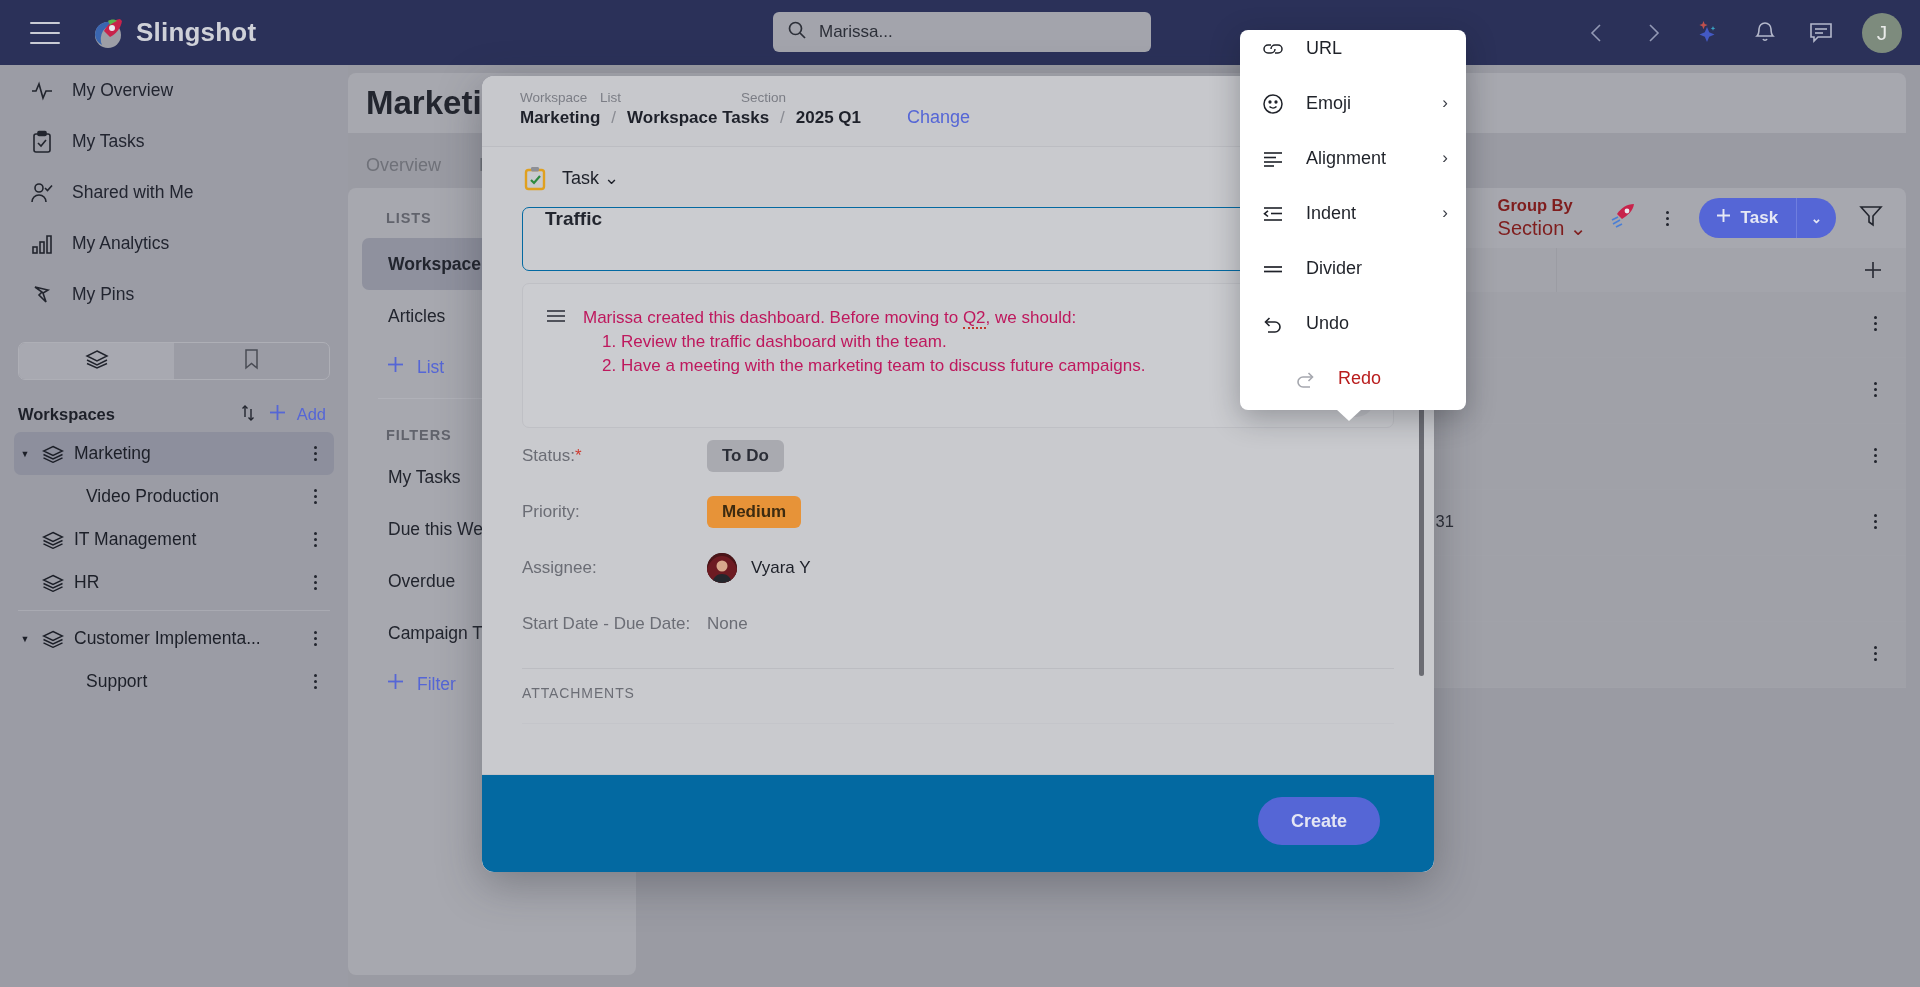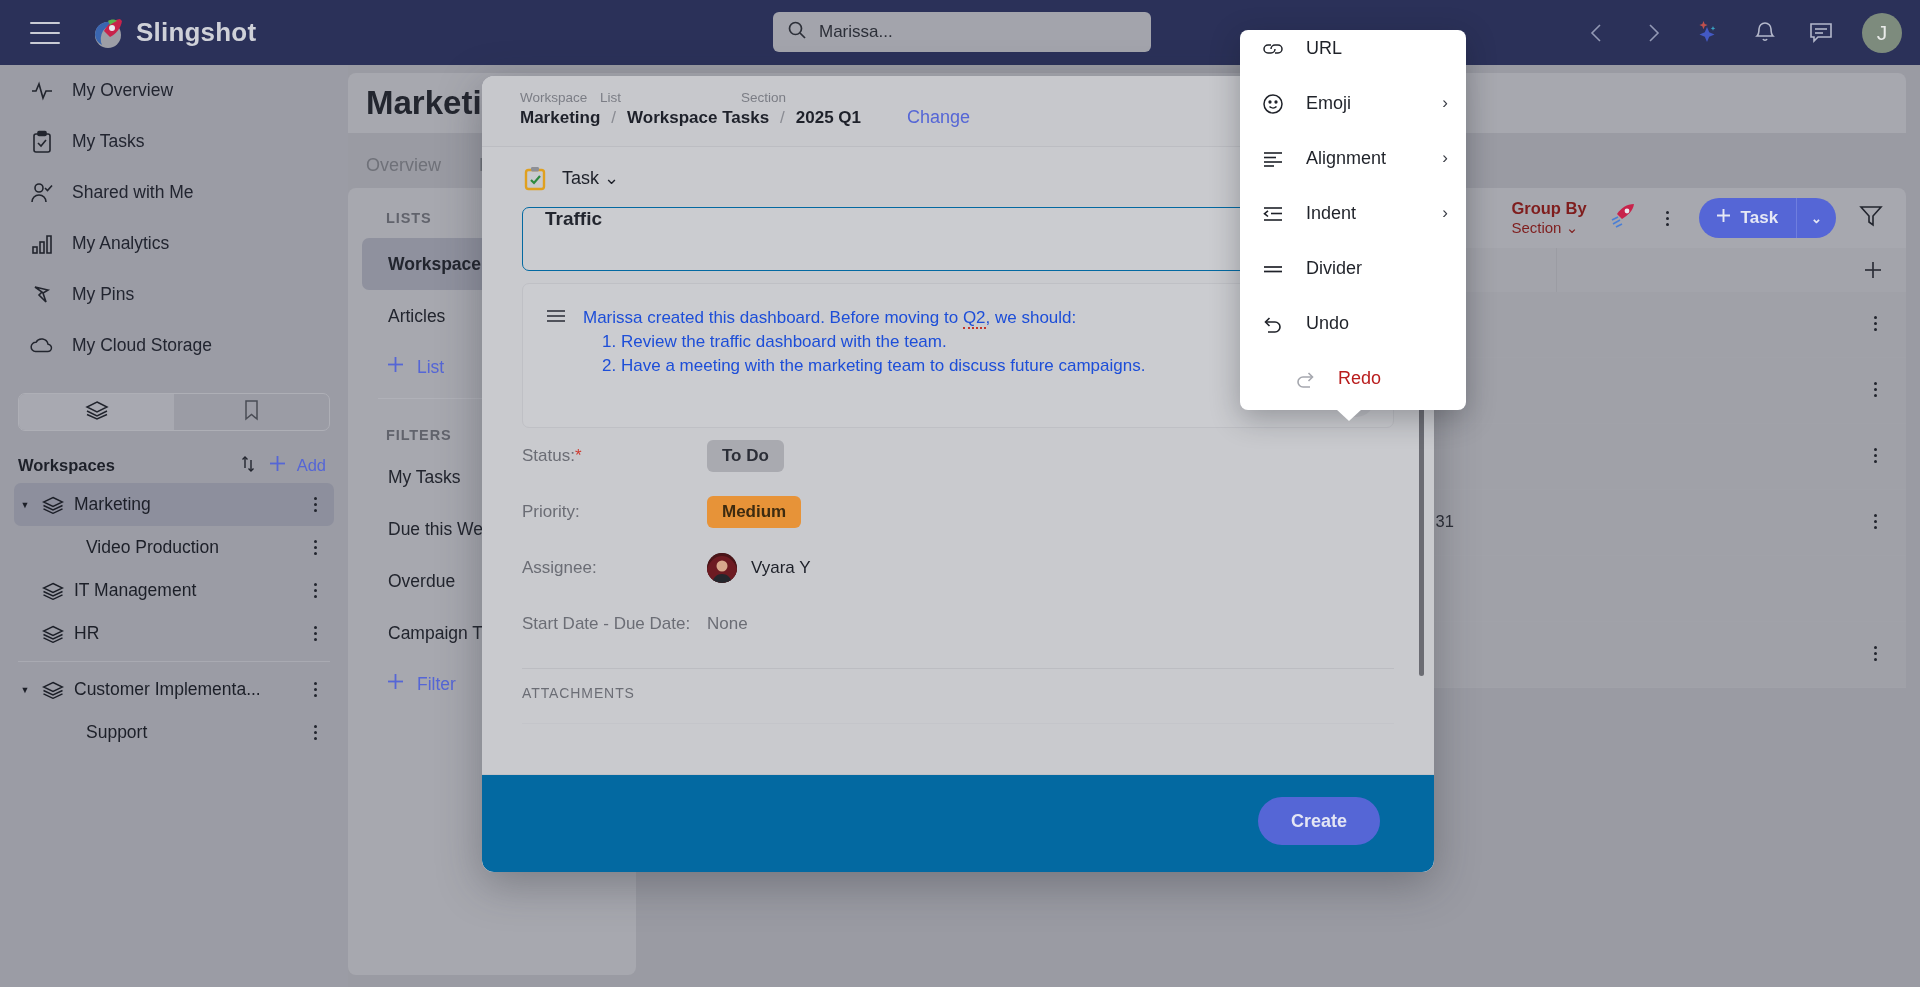--- a/index.html
+++ b/index.html
@@ -101,21 +101,21 @@
     color: #5566d6; font-size: 17.5px; cursor: pointer; }
   .panel-div { height: 1px; background: #b0b1b8; margin: 6px 30px; }
 
   .right-toolbar {
     position: absolute; left: 646px; top: 188px; width: 1260px; height: 60px;
     background: #a7a8af; border-radius: 8px 8px 0 0;
     display: flex; align-items: center; justify-content: flex-end; gap: 22px; padding-right: 22px;
   }
   .groupby { display: flex; flex-direction: column; line-height: 1.25; color: #7f1d1d; }
   .groupby .l1 { font-size: 16.5px; font-weight: bold; }
-  .groupby .l2 { font-size: 15px; }
+  .groupby .l2 { font-size: 20px; }
   .task-btn {
     height: 40px; background: #5566d6; border-radius: 21px; display: flex; align-items: center;
     color: #e6e8f5; font-size: 17px; font-weight: bold; cursor: pointer; overflow: hidden;
   }
   .task-btn .main { display: flex; align-items: center; gap: 9px; padding: 0 18px 0 16px; }
   .task-btn .sep { width: 1px; height: 40px; background: #6f7ede; }
   .task-btn .caret { padding: 0 14px; font-size: 13px; }
 
   .table-head {
     position: absolute; left: 646px; top: 248px; width: 1260px; height: 44px;
@@ -153,21 +153,21 @@
     margin: 16px 40px 0 40px; height: 64px; background: #cbccd0;
     border: 1px solid #0369a1; border-radius: 7px;
     display: flex; padding-left: 22px;
     font-size: 19px; font-weight: bold; color: #23262f;
   }
   .desc-field {
     margin: 12px 40px 0 40px; min-height: 145px; background: #cbccd0;
     border: 1px solid #bfc0c5; border-radius: 7px; position: relative;
     padding: 22px 22px 22px 22px; display: flex; gap: 16px;
   }
-  .desc-text { font-size: 17px; color: #1d4ed8; line-height: 1.42; }
+  .desc-text { font-size: 17px; color: #be185d; line-height: 1.42; }
   .desc-text .u { border-bottom: 2px dotted #c3352b; }
   .desc-text ol { margin: 0; padding-left: 38px; }
   .desc-kebab-btn {
     position: absolute; right: 18px; bottom: 10px; width: 38px; height: 38px;
     border-radius: 50%; background: #c0c1c6; display: flex; align-items: center;
     justify-content: center; cursor: pointer;
   }
 
   .frow { display: flex; align-items: center; height: 56px; padding-left: 40px; }
   .flabel { width: 185px; font-size: 17px; color: #6b6d75; }
@@ -336,28 +336,20 @@
 
     <div class="nav-item">
       <span class="ic">
         <svg width="24" height="24" viewBox="0 0 24 24" fill="none" stroke="#22252e" stroke-width="1.6">
           <path d="M5 4l7 5-3 3 7 7-3-9 5-3z"></path>
         </svg>
       </span>
       <span>My Pins</span>
     </div>
 
-    <div class="nav-item">
-      <span class="ic">
-        <svg width="26" height="20" viewBox="0 0 26 20" fill="none" stroke="#22252e" stroke-width="1.6">
-          <path d="M6 16a5 5 0 0 1 .5-10 7 7 0 0 1 13 2 4 4 0 0 1-.5 8z"></path>
-        </svg>
-      </span>
-      <span>My Cloud Storage</span>
-    </div>
 
     <div class="seg">
       <div class="on">
         <span>
           <svg width="24" height="20" viewBox="0 0 24 20" fill="none" stroke="#22252e" stroke-width="1.5">
             <polygon points="12,2 22,7 12,12 2,7"></polygon>
               <polyline points="2,11 12,16 22,11"></polyline>
             <polyline points="2,14.5 12,19 22,14.5"></polyline>
           </svg>
         </span>

